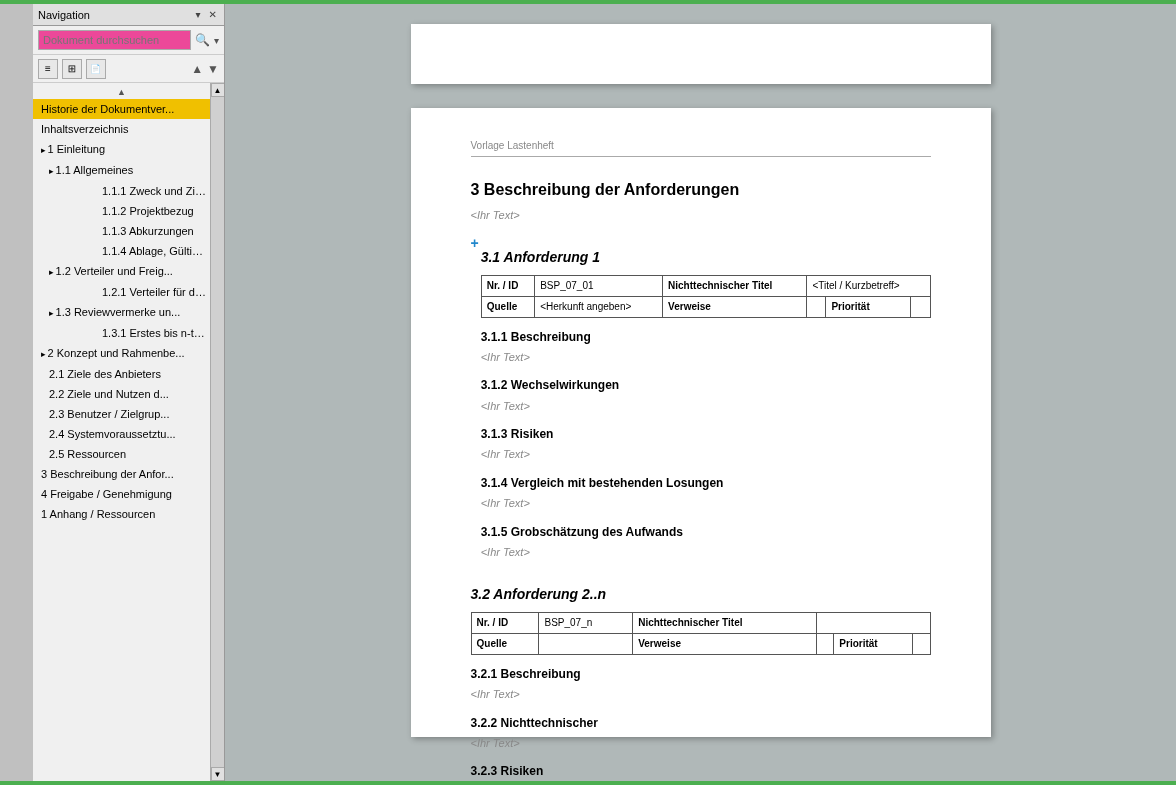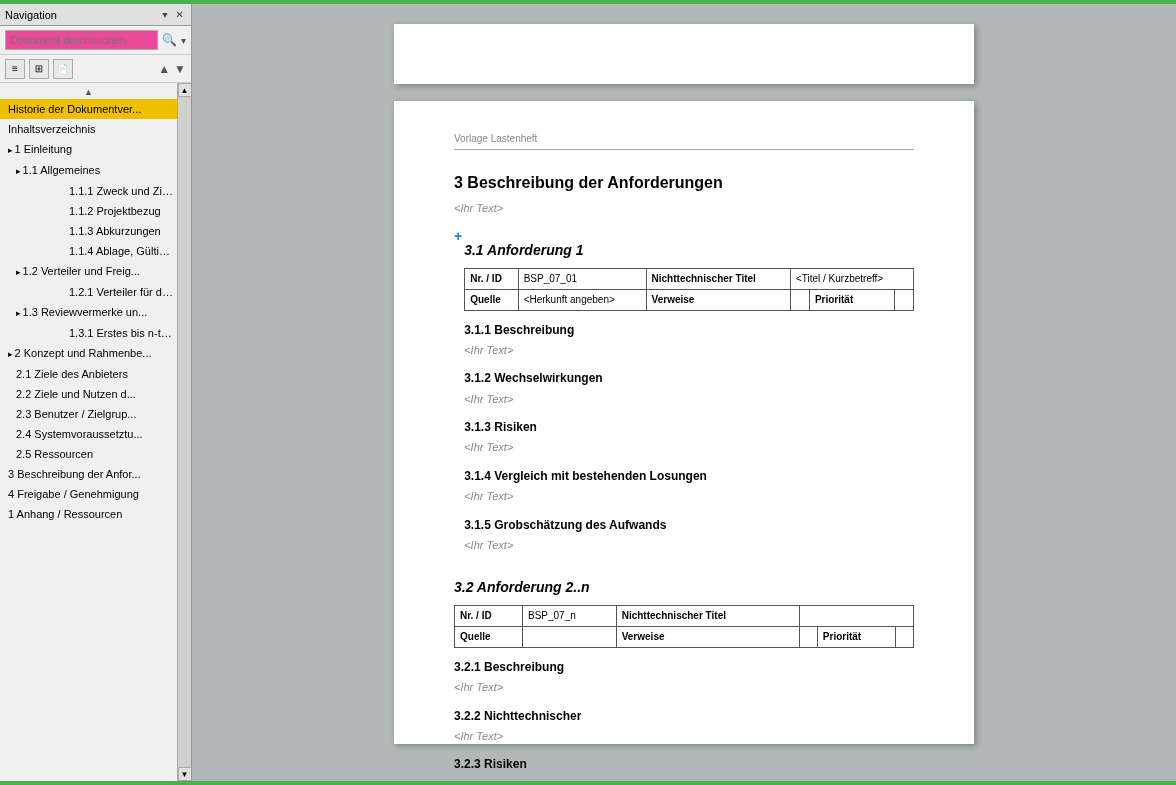--- a/index.html
+++ b/index.html
@@ -17,20 +17,21 @@
     
     .top-border {
       height: 4px;
       background: #4caf50;
     }
 
     .app-container {
       display: flex;
       flex: 1;
       overflow: hidden;
+      padding-left: 33px;
     }
 
     
     .nav-panel {
       width: 192px;
       background: #f0f0f0;
       border-right: 1px solid #999;
       display: flex;
       flex-direction: column;
       flex-shrink: 0;
@@ -188,21 +189,21 @@
       align-items: center;
       gap: 0;
     }
 
     .page {
       background: white;
       width: 580px;
       min-height: 200px;
       padding: 30px 60px 40px 60px;
       box-shadow: 2px 2px 6px rgba(0,0,0,0.3);
-      margin-bottom: 17px;
+      margin-bottom: 24px;
     }
 
     .page-header-line {
       border-bottom: 1px solid #aaa;
       margin-bottom: 20px;
       padding-bottom: 4px;
     }
 
     .page-header-text {
       font-size: 10px;

